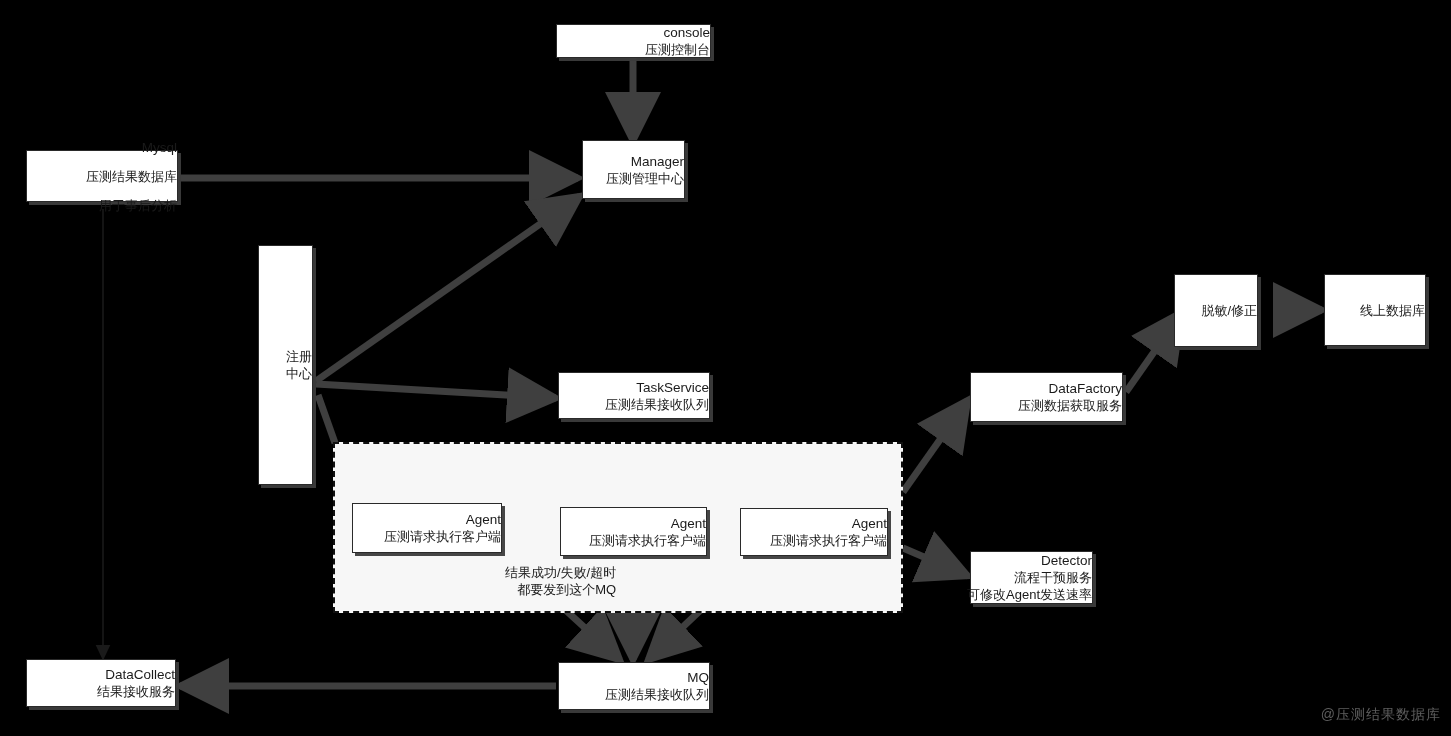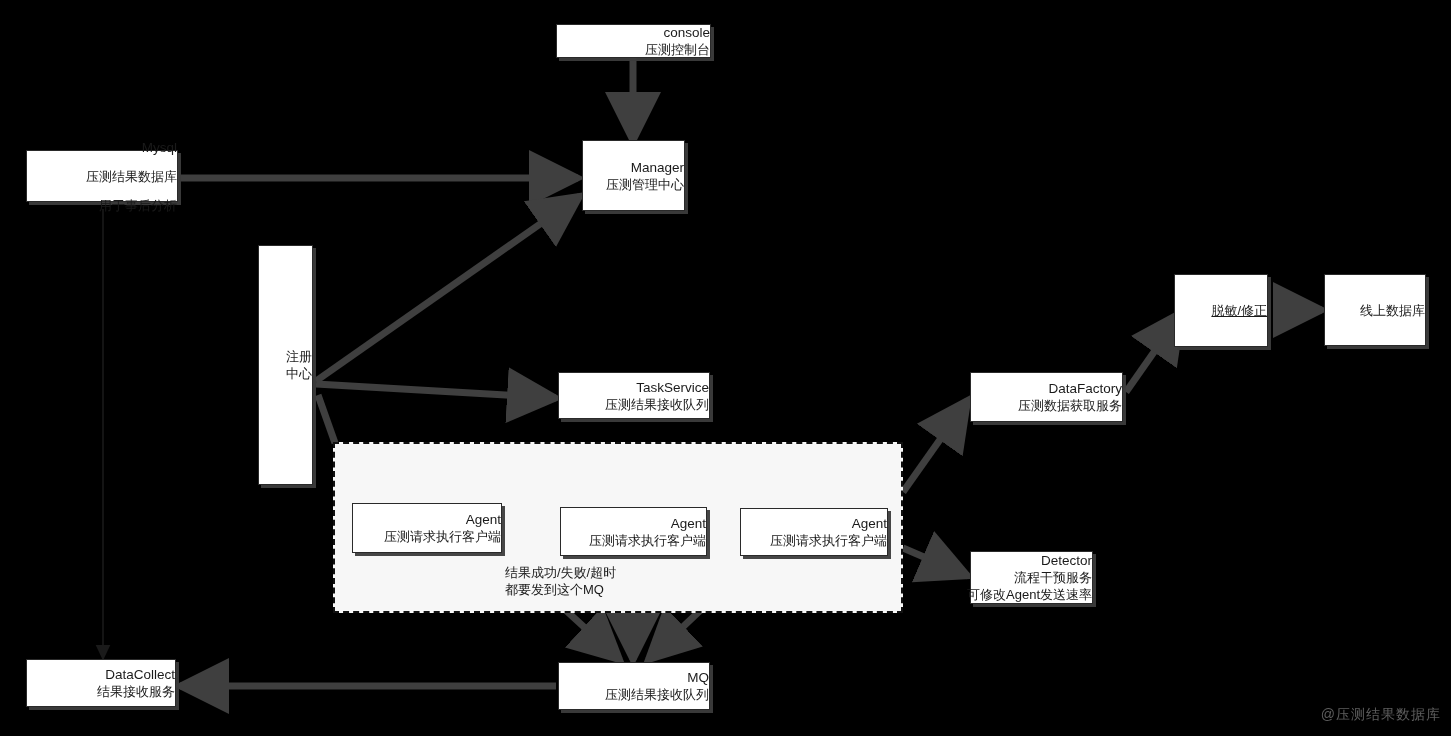--- a/index.html
+++ b/index.html
@@ -37,21 +37,21 @@
     background:#f7f7f7;
     border:2px dashed #111;
     box-sizing:border-box;
     z-index:2;
   }
   .edge-label{
     position:absolute;
     color:#1a1a1a;
     font-size:13px;
     line-height:17px;
-    text-align:left;
+    text-align:right;
     white-space:nowrap;
     z-index:8;
   }
   .watermark{
     position:absolute;
     right:10px;bottom:12px;
     color:#6e6e6e;
     font-size:14px;
     letter-spacing:1px;
     z-index:20;
@@ -126,21 +126,21 @@
     <span class="l en">console</span>
     <span class="l cn">压测控制台</span>
   </div>
 
   <div class="node" style="left:26px;top:150px;width:152px;height:52px;gap:12px;">
     <span class="l en">Mysql</span>
     <span class="l cn">压测结果数据库</span>
     <span class="l cn">用于事后分析</span>
   </div>
 
-  <div class="node" style="left:582px;top:140px;width:103px;height:71px;">
+  <div class="node" style="left:582px;top:140px;width:103px;height:59px;">
     <span class="l en">Manager</span>
     <span class="l cn">压测管理中心</span>
   </div>
 
   <div class="node" style="left:258px;top:245px;width:55px;height:240px;">
     <span class="l cn">注册</span>
     <span class="l cn">中心</span>
   </div>
 
   <div class="node" style="left:558px;top:372px;width:152px;height:47px;">
@@ -167,21 +167,21 @@
     <span class="l en">DataFactory</span>
     <span class="l cn">压测数据获取服务</span>
   </div>
 
   <div class="node" style="left:970px;top:551px;width:123px;height:53px;">
     <span class="l en">Detector</span>
     <span class="l cn">流程干预服务</span>
     <span class="l cn">可修改Agent发送速率</span>
   </div>
 
-  <div class="node" style="left:1174px;top:274px;width:94px;height:73px;text-decoration:underline;">
+  <div class="node" style="left:1174px;top:274px;width:84px;height:73px;">
     <span class="l cn">脱敏/修正</span>
   </div>
 
   <div class="node" style="left:1324px;top:274px;width:102px;height:72px;">
     <span class="l cn">线上数据库</span>
   </div>
 
   <div class="node" style="left:26px;top:659px;width:150px;height:48px;">
     <span class="l en">DataCollect</span>
     <span class="l cn">结果接收服务</span>

